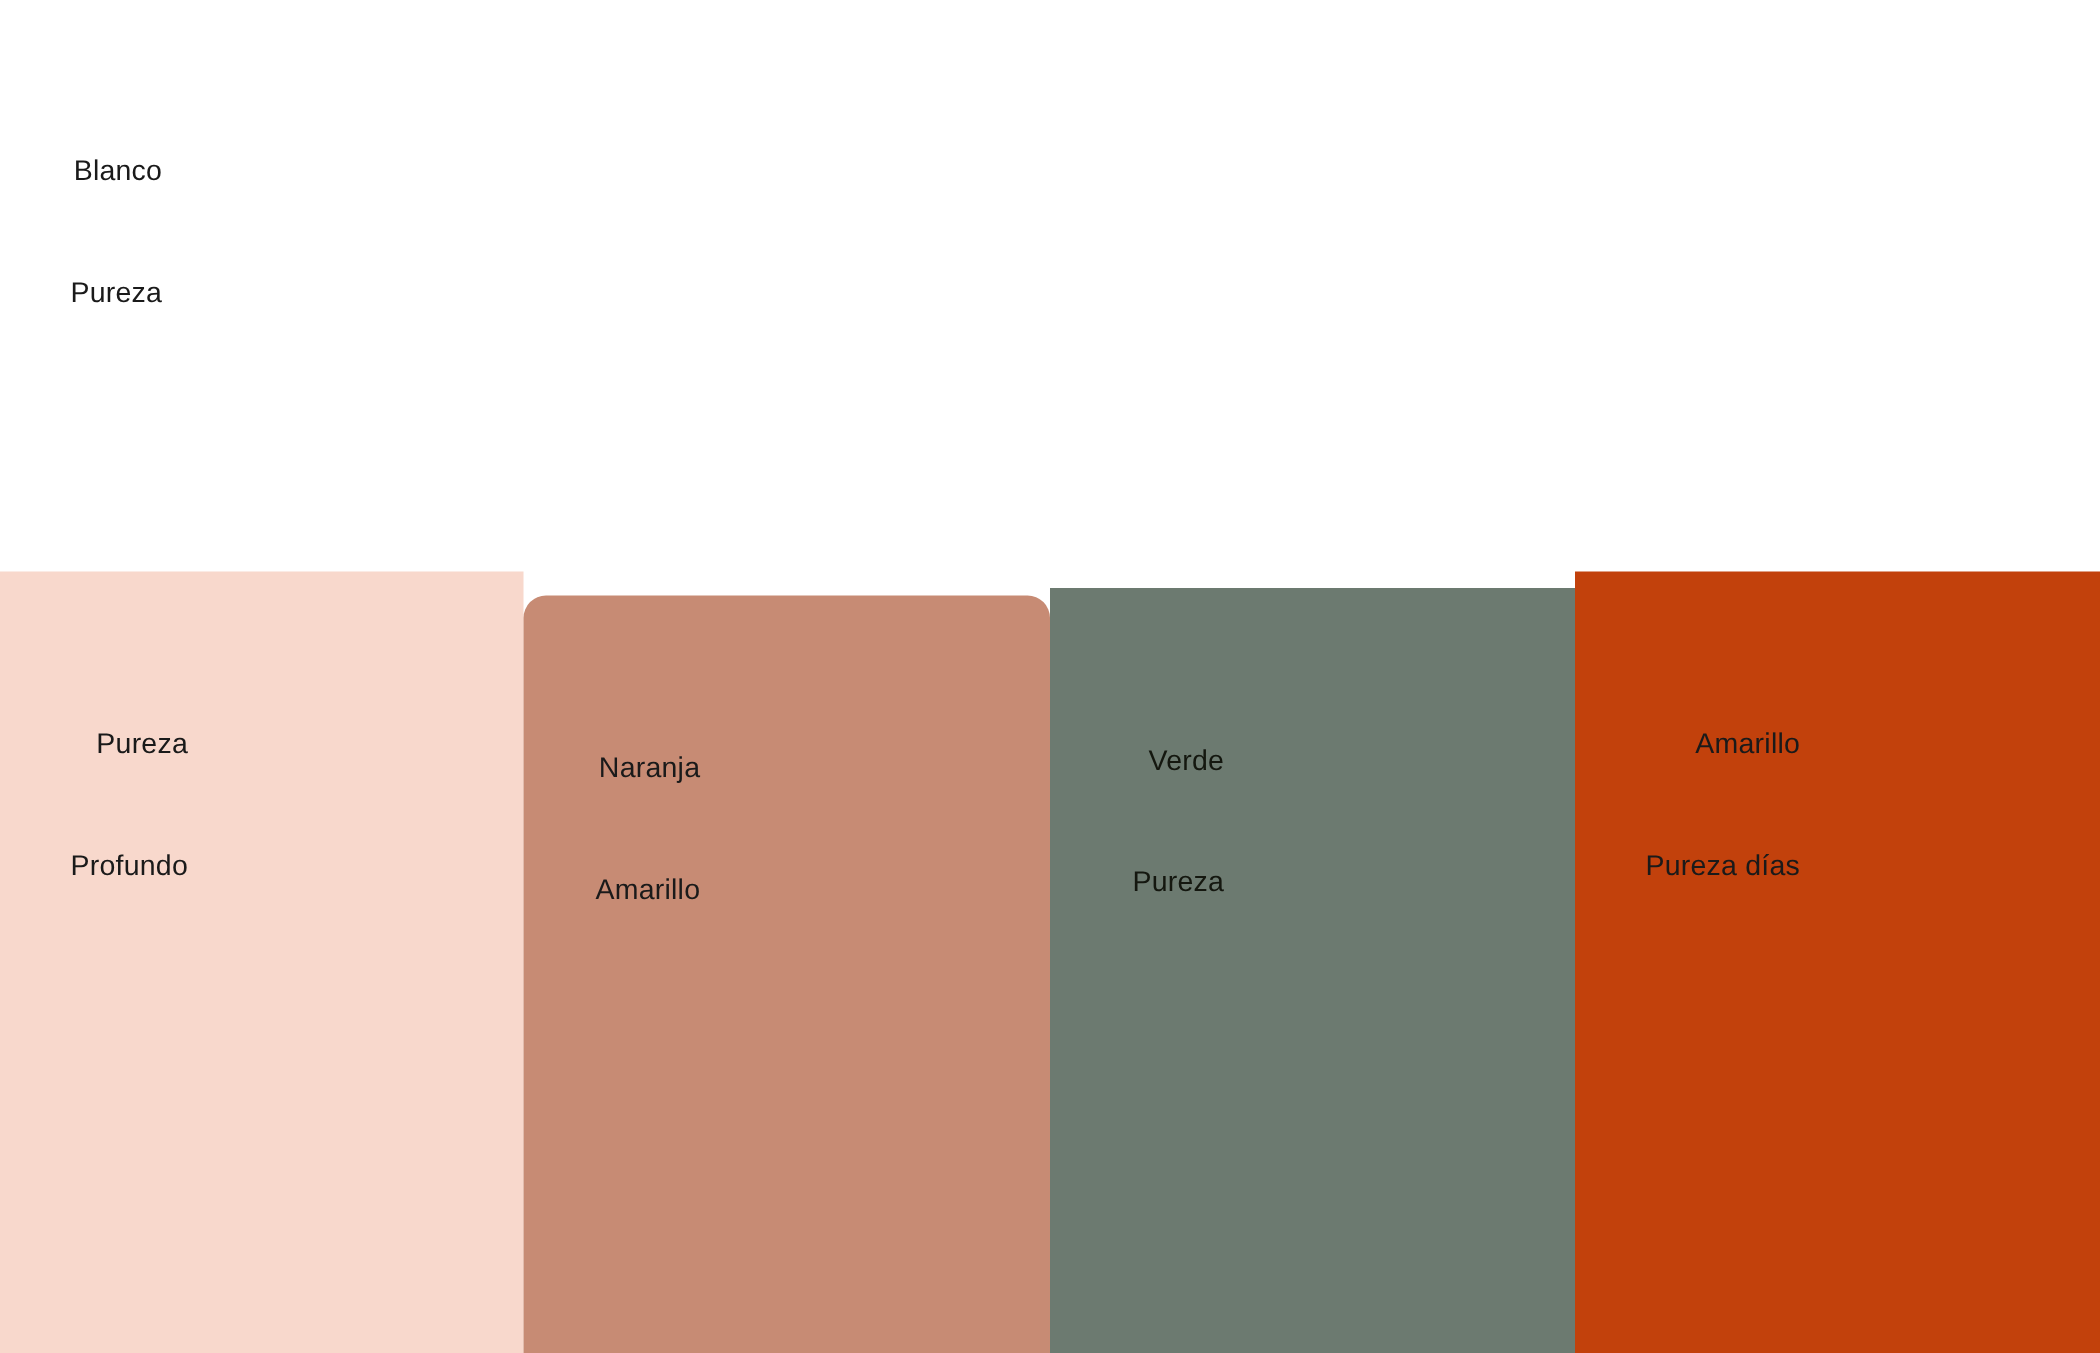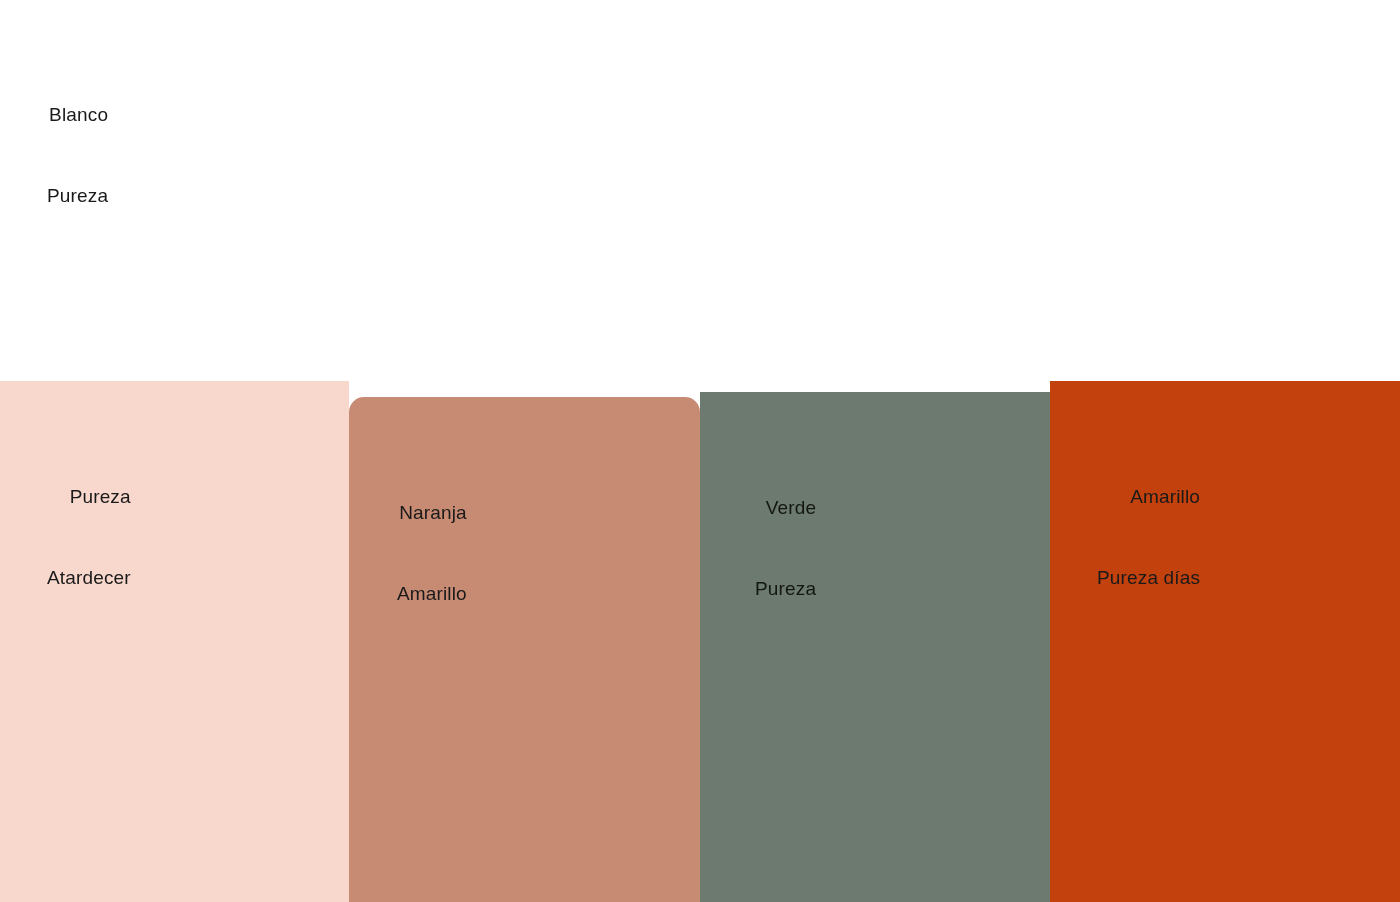--- a/index.html
+++ b/index.html
@@ -104,21 +104,21 @@
     <div class="swatch-label">
       <span class="name">Blanco</span>
       <span class="descriptor">Pureza</span>
     </div>
   </div>
 
 
   <div class="swatch row2" id="swatch-beige" style="background-color: rgb(248, 216, 204); color: rgb(26, 26, 26);">
     <div class="swatch-label">
       <span class="name">Pureza</span>
-      <span class="descriptor">Atardecer</span>
+      <span class="descriptor">Profundo</span>
     </div>
   </div>
 
   <div class="swatch row2" id="swatch-naranja" style="background-color: rgb(199, 139, 116); color: rgb(26, 26, 26);">
     <div class="swatch-label">
       <span class="name">Naranja</span>
       <span class="descriptor">Amarillo</span>
     </div>
   </div>
 

